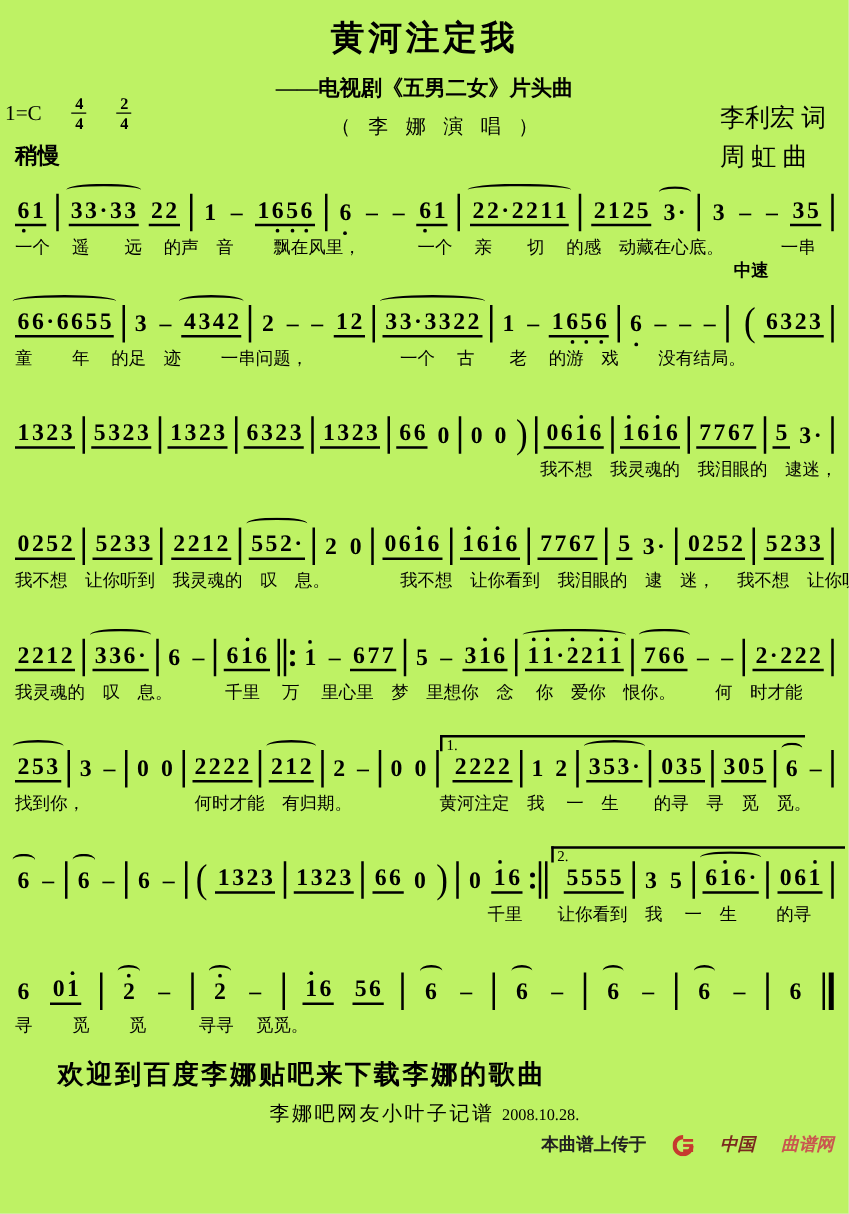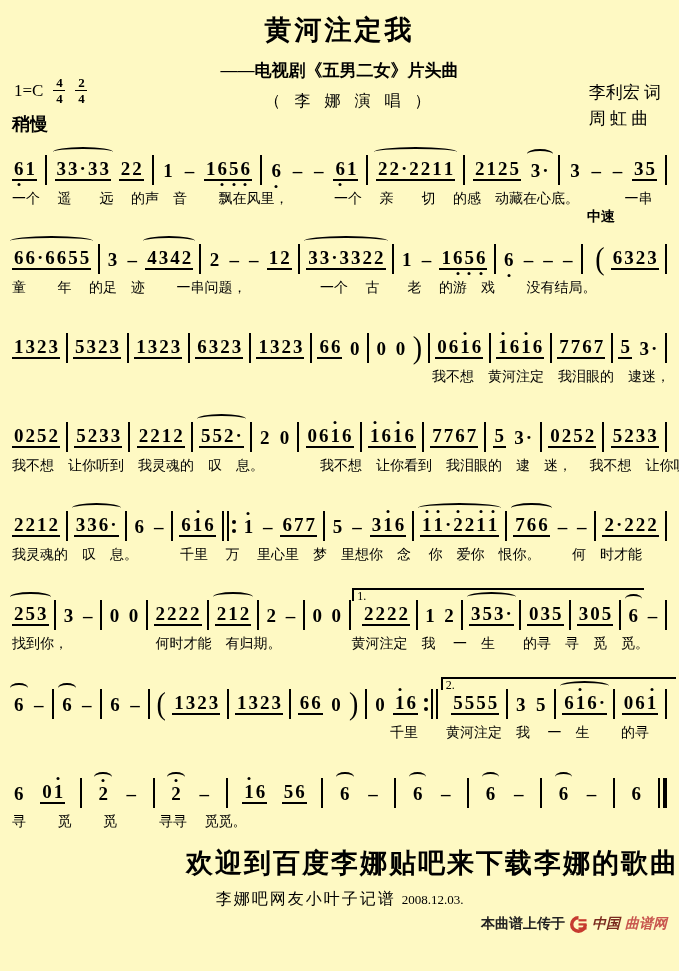--- a/index.html
+++ b/index.html
@@ -1,29 +1,29 @@
 <!DOCTYPE html>
 <html><head>
 <meta charset="utf-8">
 <style>
   html,body{margin:0;padding:0;background:#e8e8e8;}
-  .page{position:relative;width:679px;height:971px;background:#fef9c3;color:#000;
+  .page{position:relative;width:679px;height:971px;background:#bef264;color:#000;
         font-family:"Liberation Serif",serif;overflow:hidden;margin:0 auto;}
   
   .title{text-align:center;font-size:27px;font-weight:bold;letter-spacing:3px;margin:0;padding-top:12px;}
   .subtitle{text-align:center;font-size:17px;font-weight:bold;margin-top:11px;}
   .performer{text-align:center;font-size:16px;letter-spacing:5px;margin-top:9px;padding-left:21px;}
-  .keyrow{position:absolute;left:14px;top:76px;display:flex;align-items:center;gap:10px;
+  .keyrow{position:absolute;left:4px;top:76px;display:flex;align-items:center;gap:24px;
           font-size:17px;font-family:"Liberation Serif",serif;}
   .frac{display:inline-flex;flex-direction:column;align-items:center;line-height:1;}
   .frac b{font-size:13px;font-weight:bold;}
   .frac i{display:block;width:12px;height:1px;background:#000;margin:1px 0;}
   .tempo{position:absolute;left:12px;top:112px;font-size:18px;font-weight:bold;
          font-family:"Liberation Sans",sans-serif;}
-  .credits{position:absolute;right:18px;top:80px;font-size:17px;line-height:1.55;text-align:left;}
+  .credits{position:absolute;right:18px;top:80px;font-size:20px;line-height:1.55;text-align:left;}
   
   .score{position:absolute;left:0;top:127px;width:679px;padding:0 12px;box-sizing:border-box;}
   .system{position:relative;height:89px;padding-top:26px;box-sizing:border-box;}
   .notes-row{display:flex;align-items:center;justify-content:space-between;height:34px;
              font-size:19px;font-weight:bold;}
   .grp{position:relative;display:inline-flex;align-items:flex-end;padding:0 1px;}
   .grp.u{border-bottom:2px solid #000;padding-bottom:1px;}
   .grp.arc::before{content:"";position:absolute;left:-2px;right:-2px;bottom:calc(100% + 2px);
                    height:8px;border-top:2px solid #000;border-radius:50% 50% 0 0;}
   .nt{position:relative;display:inline-block;line-height:1;padding:0 1px;}
@@ -44,25 +44,25 @@
   .volta{position:relative;width:0;height:34px;flex:none;}
   .volta>span{position:absolute;left:-4px;bottom:31px;height:13px;box-sizing:border-box;
               border-top:2px solid #000;border-left:2px solid #000;
               font-size:12px;font-weight:normal;line-height:13px;padding-left:3px;}
   .mark{position:relative;width:0;flex:none;}
   .mark>span{position:absolute;left:-2px;bottom:33px;font-size:14px;font-weight:bold;
              font-family:"Liberation Sans",sans-serif;white-space:nowrap;text-align:right;}
   .lyrics-row{margin-top:4px;font-size:14px;white-space:pre;line-height:1.2;}
   
   .footer{position:absolute;left:0;top:845px;width:679px;}
-  .promo{text-align:right;font-size:27px;font-weight:bold;letter-spacing:2px;}
+  .promo{text-align:left;font-size:21px;font-weight:bold;letter-spacing:2px;padding-left:46px;}
   .url{text-align:center;font-size:19px;margin-top:7px;font-family:"Liberation Mono",monospace;}
   .transcriber-row{text-align:center;font-size:16px;margin-top:8px;letter-spacing:2px;}
   .transcriber-row .date{font-size:13px;letter-spacing:0;}
-  .uploader{display:flex;justify-content:flex-end;align-items:center;gap:5px;
+  .uploader{display:flex;justify-content:flex-end;align-items:center;gap:21px;
             margin-top:5px;padding-right:12px;font-size:14px;font-weight:bold;color:#222;
             font-family:"Liberation Sans",sans-serif;}
   .site1{font-style:italic;}
   .site2{font-style:italic;}
   .logo{display:inline-flex;align-items:center;}
 </style>
 </head>
 <body>
 
 <div class="page">
@@ -342,21 +342,21 @@
           <span class="bar"></span>
           <span class="grp u">
             <span class="nt">5</span>
           </span>
           <span class="grp">
             <span class="nt">3</span>
             <span class="nt">·</span>
           </span>
           <span class="bar"></span>
         </div>
-        <div class="lyrics-row">　　　　　　　　　　　　　　　　　　　　　　　　　　　　　　我不想　黄河注定　我泪眼的　逮迷，</div>
+        <div class="lyrics-row">　　　　　　　　　　　　　　　　　　　　　　　　　　　　　　我不想　我灵魂的　我泪眼的　逮迷，</div>
       </div>
       <div class="system">
         <div class="notes-row">
           <span class="grp u">
             <span class="nt">0</span>
             <span class="nt">2</span>
             <span class="nt">5</span>
             <span class="nt">2</span>
           </span>
           <span class="bar"></span>
@@ -708,21 +708,21 @@
             <span class="nt">·</span>
           </span>
           <span class="bar"></span>
           <span class="grp u">
             <span class="nt">0</span>
             <span class="nt">6</span>
             <span class="nt">1<i class="hd"></i></span>
           </span>
           <span class="bar"></span>
         </div>
-        <div class="lyrics-row">　　　　　　　　　　　　　　　　　　　　　　　　　　　千里　　黄河注定　我　 一　生　　 的寻</div>
+        <div class="lyrics-row">　　　　　　　　　　　　　　　　　　　　　　　　　　　千里　　让你看到　我　 一　生　　 的寻</div>
       </div>
       <div class="system">
         <div class="notes-row">
           <span class="grp">
             <span class="nt">6</span>
           </span>
           <span class="grp u">
             <span class="nt">0</span>
             <span class="nt">1<i class="hd"></i></span>
           </span>
@@ -787,21 +787,21 @@
           </span>
         </div>
         <div class="lyrics-row">寻　　 觅　　 觅　　　寻寻　 觅觅。</div>
       </div>
     </div>
 
   <div class="footer">
     <div class="promo">欢迎到百度李娜贴吧来下载李娜的歌曲</div>
     <div class="transcriber-row">
       <span>李娜吧网友小叶子记谱</span>
-      <span class="date">2008.12.03.</span>
+      <span class="date">2008.10.28.</span>
     </div>
     <div class="uploader">
       <span>本曲谱上传于</span>
       <span class="logo" style="color: rgb(198, 58, 47);">
         <svg width="17" height="17" viewBox="0 0 17 17">
           <path d="M8.5 1.7 A6.8 6.8 0 1 0 15.3 8.5" fill="none" stroke="currentColor" stroke-width="3.4"></path>
           <rect x="8.5" y="3.2" width="8" height="2.2" fill="currentColor"></rect>
           <rect x="8.5" y="7.3" width="8" height="2.2" fill="currentColor"></rect>
           <rect x="8.5" y="11.4" width="8" height="2.2" fill="currentColor"></rect>
         </svg>

